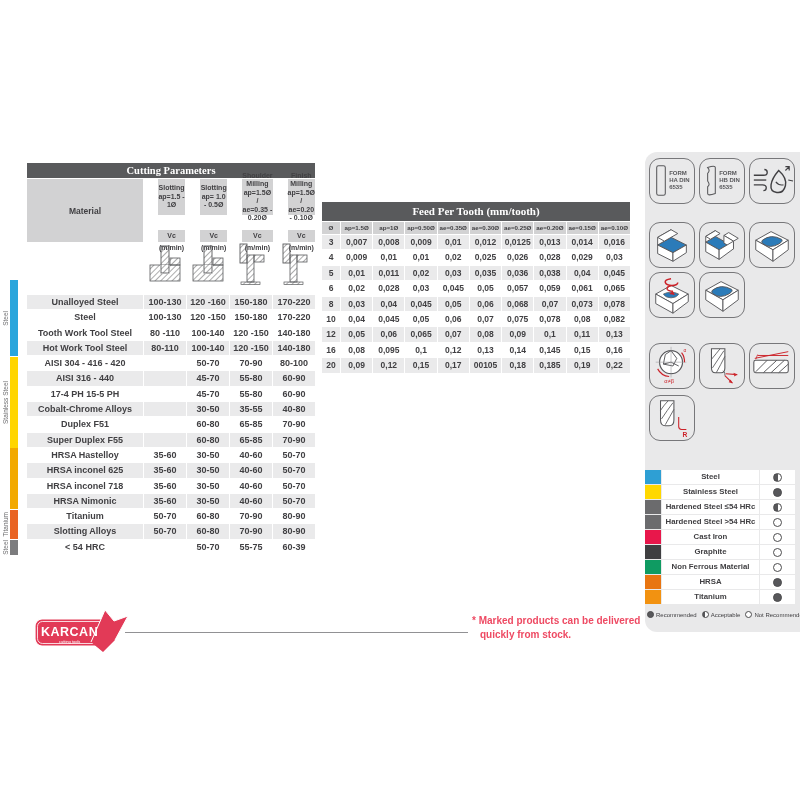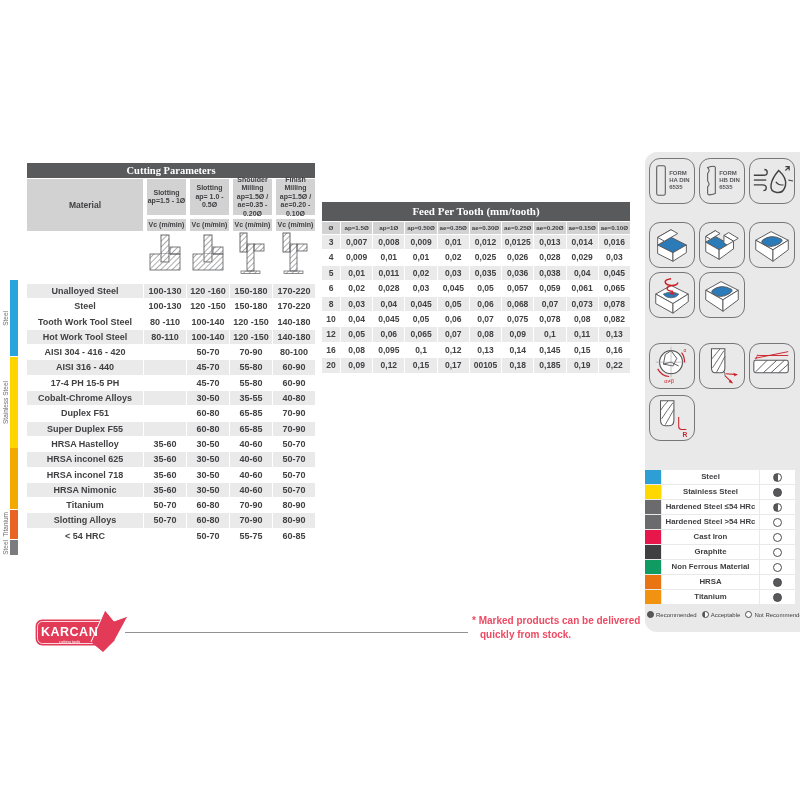--- a/index.html
+++ b/index.html
@@ -5,21 +5,21 @@
   html,body{margin:0;padding:0;}
   body{
     width:800px;height:800px;position:relative;background:#ffffff;
     font-family:"Liberation Sans","DejaVu Sans",sans-serif;color:#414043;
     overflow:hidden;
   }
   
   #cutting-table{position:absolute;left:27px;top:163px;width:288px;}
   .tbl-title{background:#595a5c;color:#fff;font-weight:bold;text-align:center;font-family:Liberation Serif, serif;}
   #cutting-table .tbl-title{height:15px;line-height:15px;font-size:10.5px;}
-  #cp-header{display:grid;grid-template-columns:116px repeat(4,1fr);gap:4px;margin-top:1px;}
+  #cp-header{display:grid;grid-template-columns:116px repeat(4,1fr);gap:15px;margin-top:1px;}
   .cp-mat-head{grid-row:1 / span 2;background:#d2d2d3;display:flex;align-items:center;justify-content:center;font-size:8.5px;font-weight:bold;}
   .cp-colhead{background:#d2d2d3;height:36px;font-size:7px;font-weight:bold;text-align:center;display:flex;flex-direction:column;justify-content:center;line-height:8.5px;}
   .cp-vc{background:#d2d2d3;height:12px;line-height:12px;font-size:7px;font-weight:bold;text-align:center;}
   #cp-icons{display:grid;grid-template-columns:116px repeat(4,1fr);gap:1px;height:52px;align-items:center;justify-items:center;}
   #cp-rows{margin-top:1px;}
   .cp-row{display:grid;grid-template-columns:116px repeat(4,1fr);gap:1px;height:14.3px;margin-bottom:1px;}
   .cp-cell{font-size:9px;font-weight:bold;text-align:center;line-height:14.3px;background:#fff;white-space:nowrap;}
   .cp-row.shaded .cp-cell{background:#eaeaeb;}
   
   #cp-bars{position:absolute;left:10px;top:280px;width:8px;}
@@ -243,21 +243,21 @@
         <div class="cp-cell">50-70</div>
         <div class="cp-cell">60-80</div>
         <div class="cp-cell">70-90</div>
         <div class="cp-cell">80-90</div>
       </div>
       <div class="cp-row">
         <div class="cp-cell cp-mat">&lt; 54 HRC</div>
         <div class="cp-cell"></div>
         <div class="cp-cell">50-70</div>
         <div class="cp-cell">55-75</div>
-        <div class="cp-cell">60-85</div>
+        <div class="cp-cell">60-39</div>
       </div>
     </div>
 </div>
 <div id="cp-bars">
     <div class="bar-seg" style="top: 0px; height: 75.7px; background: rgb(41, 165, 220);"></div>
     <div class="bar-label" style="top: 0px; height: 76.5px;">
       <span>Steel</span>
     </div>
     <div class="bar-seg" style="top: 76.5px; height: 91px; background: rgb(255, 213, 0);"></div>
     <div class="bar-label" style="top: 76.5px; height: 91.8px;">

